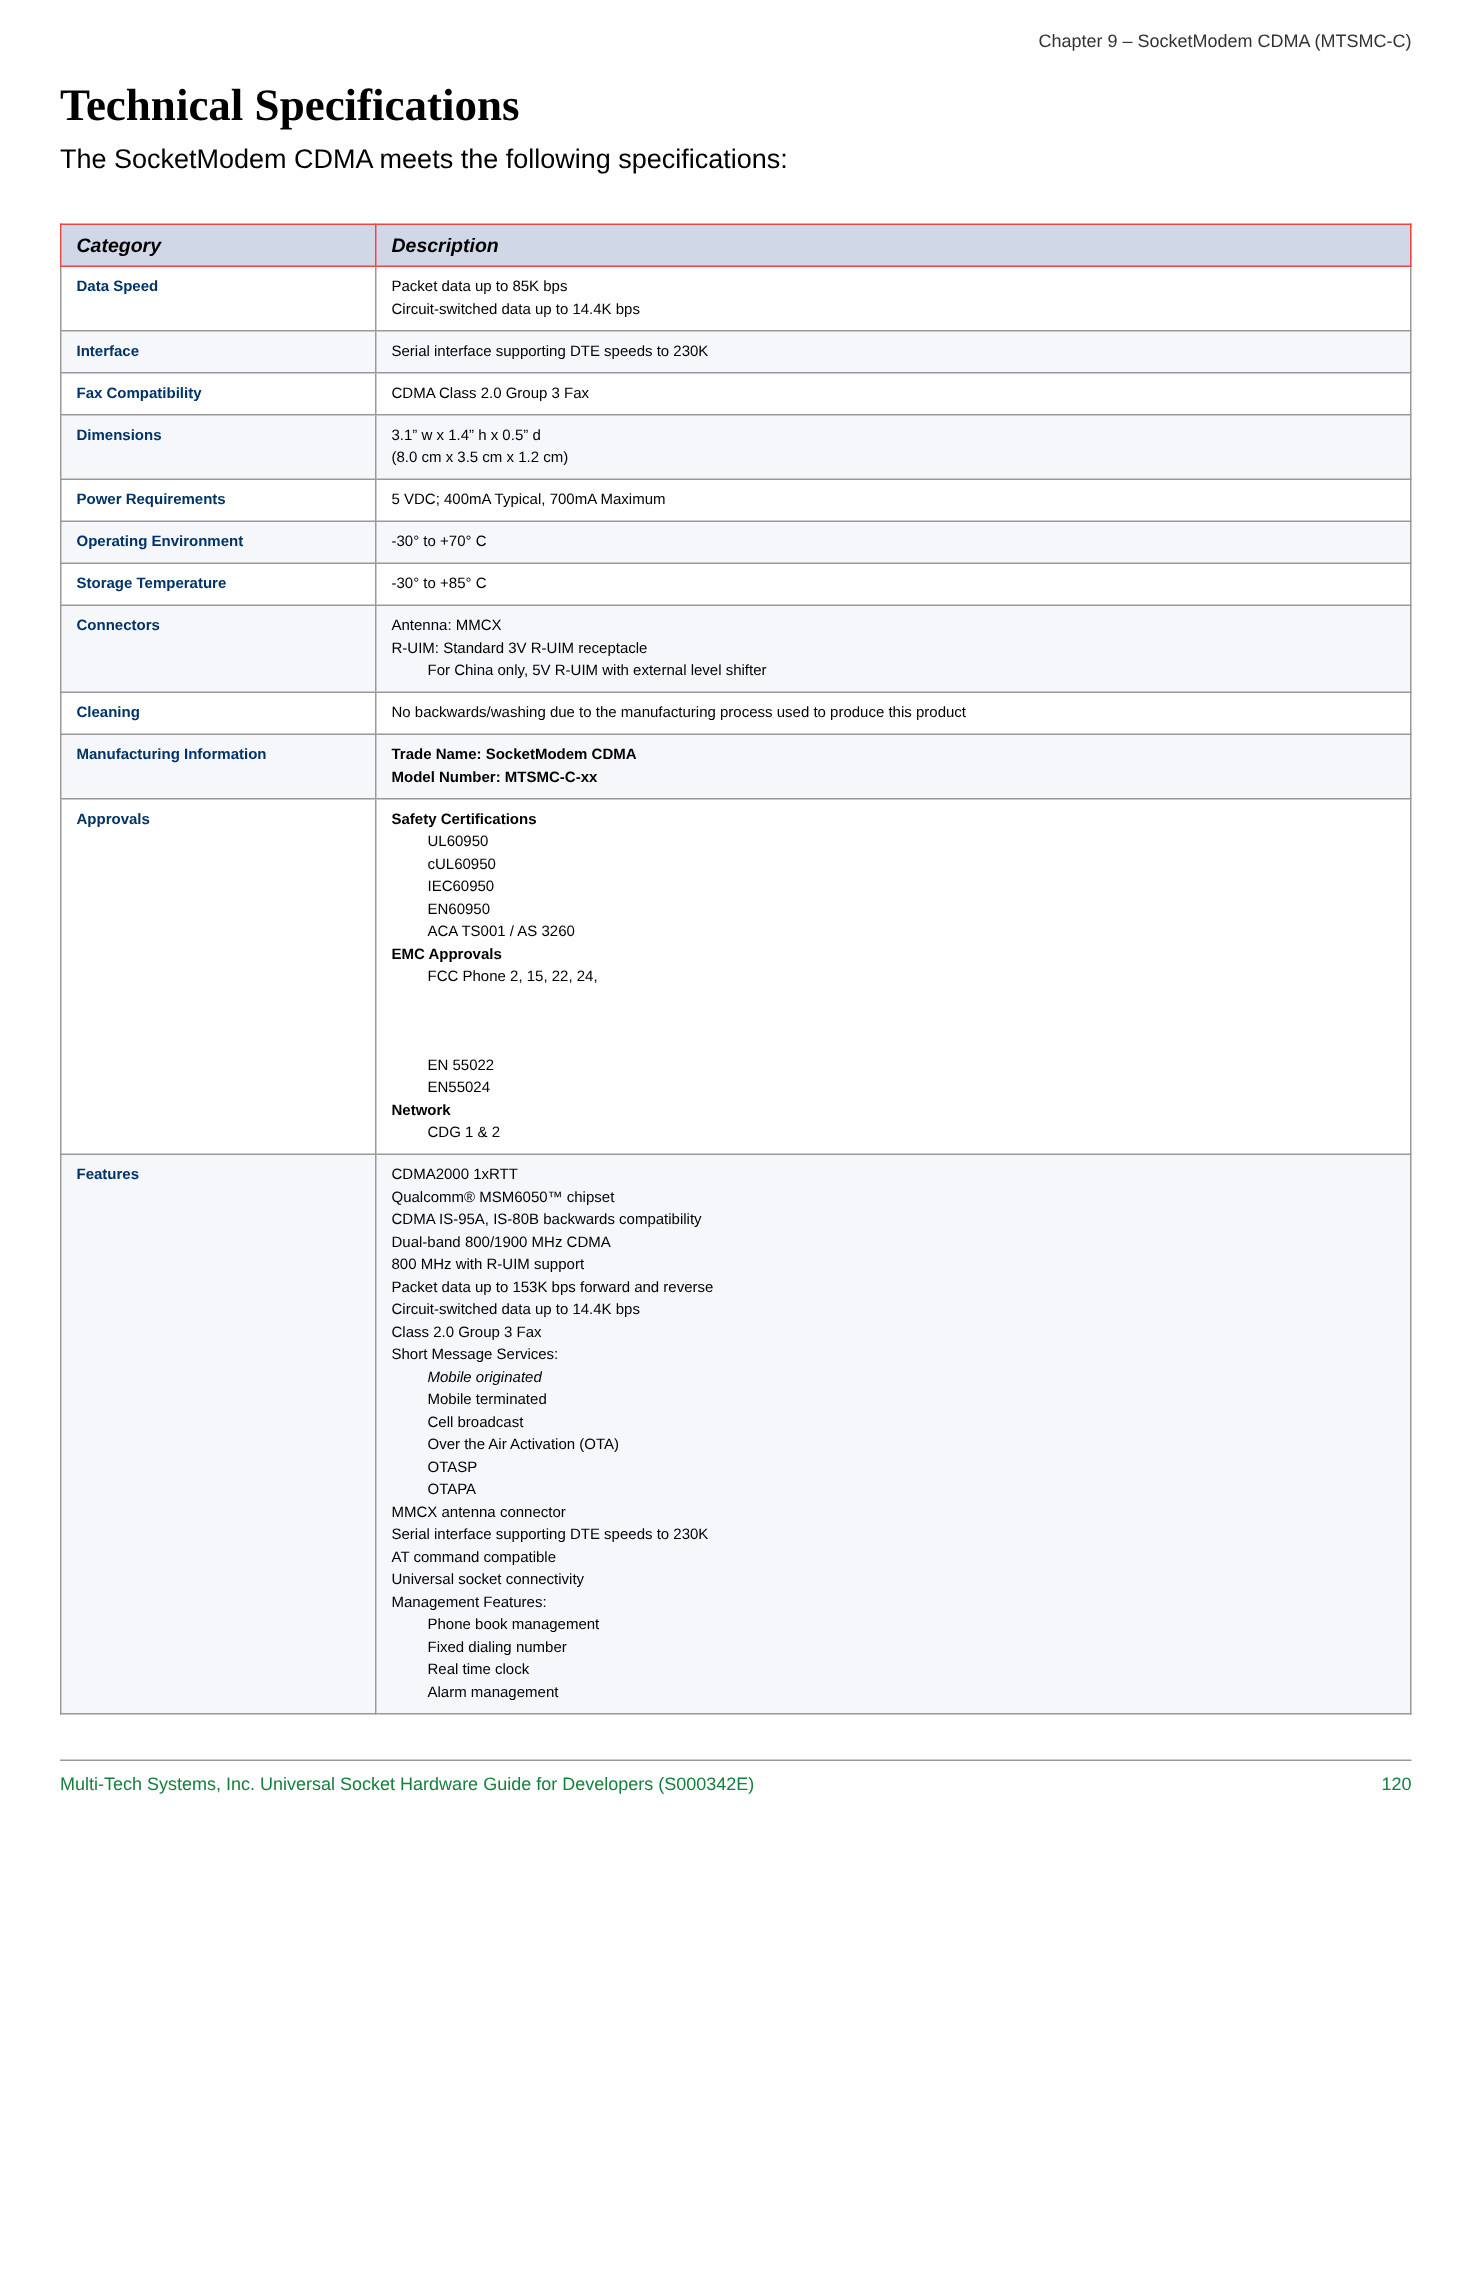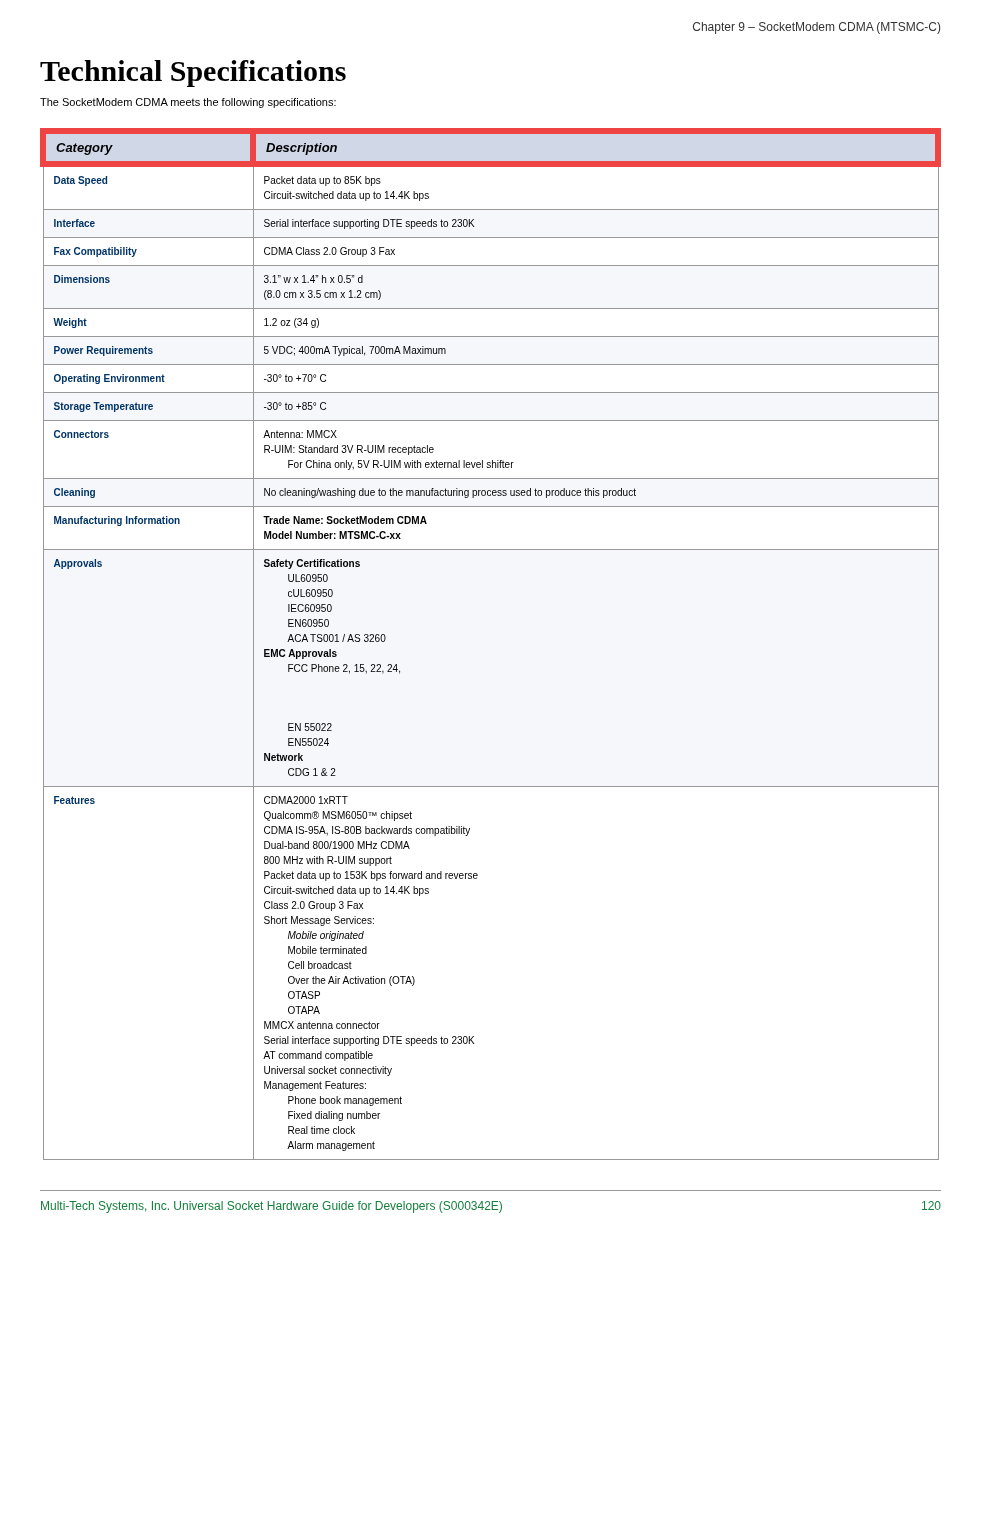--- a/index.html
+++ b/index.html
@@ -20,37 +20,37 @@
       border-bottom: none;
     }
     .page-title {
       font-size: 30px;
       font-weight: bold;
       font-family: Georgia, serif;
       margin-bottom: 8px;
       color: #000;
     }
     .page-subtitle {
-      font-size: 11px;
-      margin-bottom: 20px;
+      font-size: 18px;
+      margin-bottom: 32px;
       color: #000;
     }
     table {
       width: 100%;
       border-collapse: collapse;
       margin-bottom: 30px;
     }
     th {
       background: #d0d8e8;
       font-style: italic;
       font-weight: bold;
       font-size: 13px;
       text-align: left;
       padding: 6px 10px;
-      border: 6px solid #ef4444;
+      border: 1px solid #ef4444;
     }
     td {
       vertical-align: top;
       padding: 6px 10px;
       border: 1px solid #999;
       font-size: 10px;
       line-height: 1.5;
     }
     td:first-child {
       font-weight: bold;
@@ -113,26 +113,20 @@
         </td>
       </tr>
       <tr>
         <td>Dimensions</td>
         <td>
           <div>3.1” w x 1.4” h x 0.5” d</div>
           <div>(8.0 cm x 3.5 cm x 1.2 cm)</div>
         </td>
       </tr>
       <tr>
-        <td>Weight</td>
-        <td>
-          <div>1.2 oz (34 g)</div>
-        </td>
-      </tr>
-      <tr>
         <td>Power Requirements</td>
         <td>
           <div>5 VDC; 400mA Typical, 700mA Maximum</div>
         </td>
       </tr>
       <tr>
         <td>Operating Environment</td>
         <td>
           <div>-30° to +70° C</div>
         </td>
@@ -147,21 +141,21 @@
         <td>Connectors</td>
         <td>
           <div>Antenna: MMCX</div>
           <div>R-UIM: Standard 3V R-UIM receptacle</div>
           <div style="padding-left: 24px;">For China only, 5V R-UIM with external level shifter</div>
         </td>
       </tr>
       <tr>
         <td>Cleaning</td>
         <td>
-          <div>No cleaning/washing due to the manufacturing process used to produce this product</div>
+          <div>No backwards/washing due to the manufacturing process used to produce this product</div>
         </td>
       </tr>
       <tr>
         <td>Manufacturing Information</td>
         <td>
           <div><strong>Trade Name:          SocketModem CDMA</strong></div>
           <div><strong>Model Number:      MTSMC-C-xx</strong></div>
         </td>
       </tr>
       <tr>

